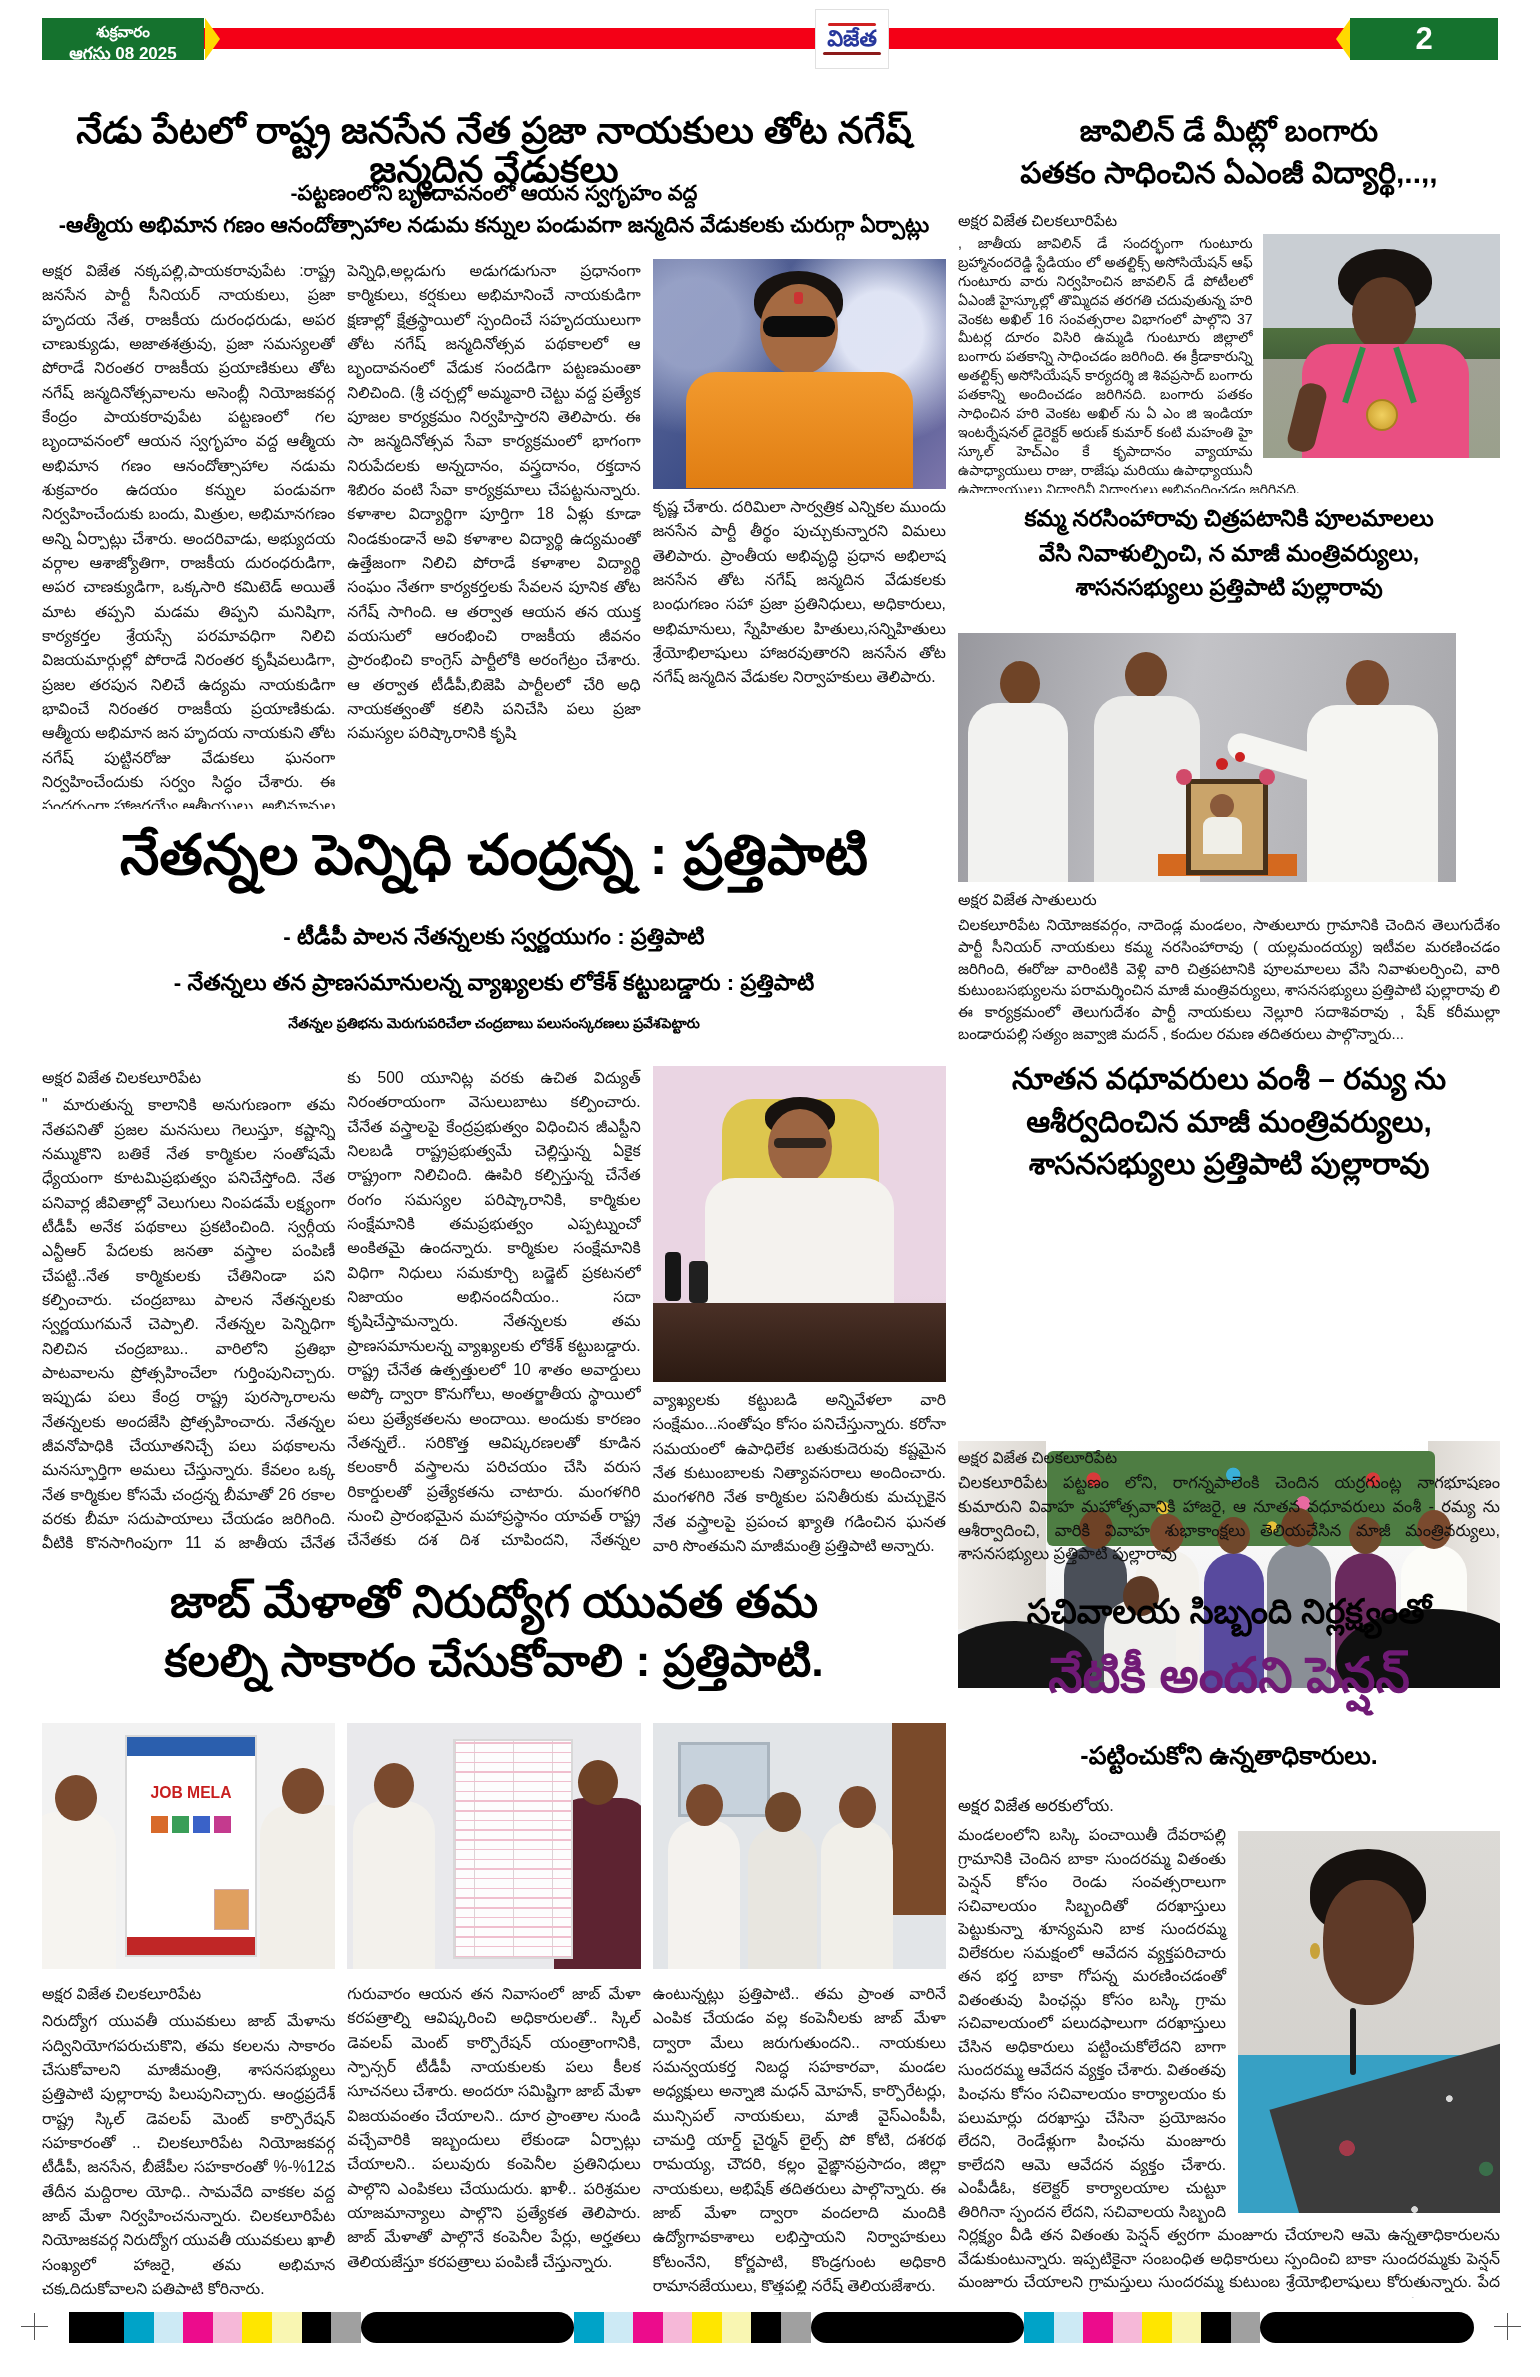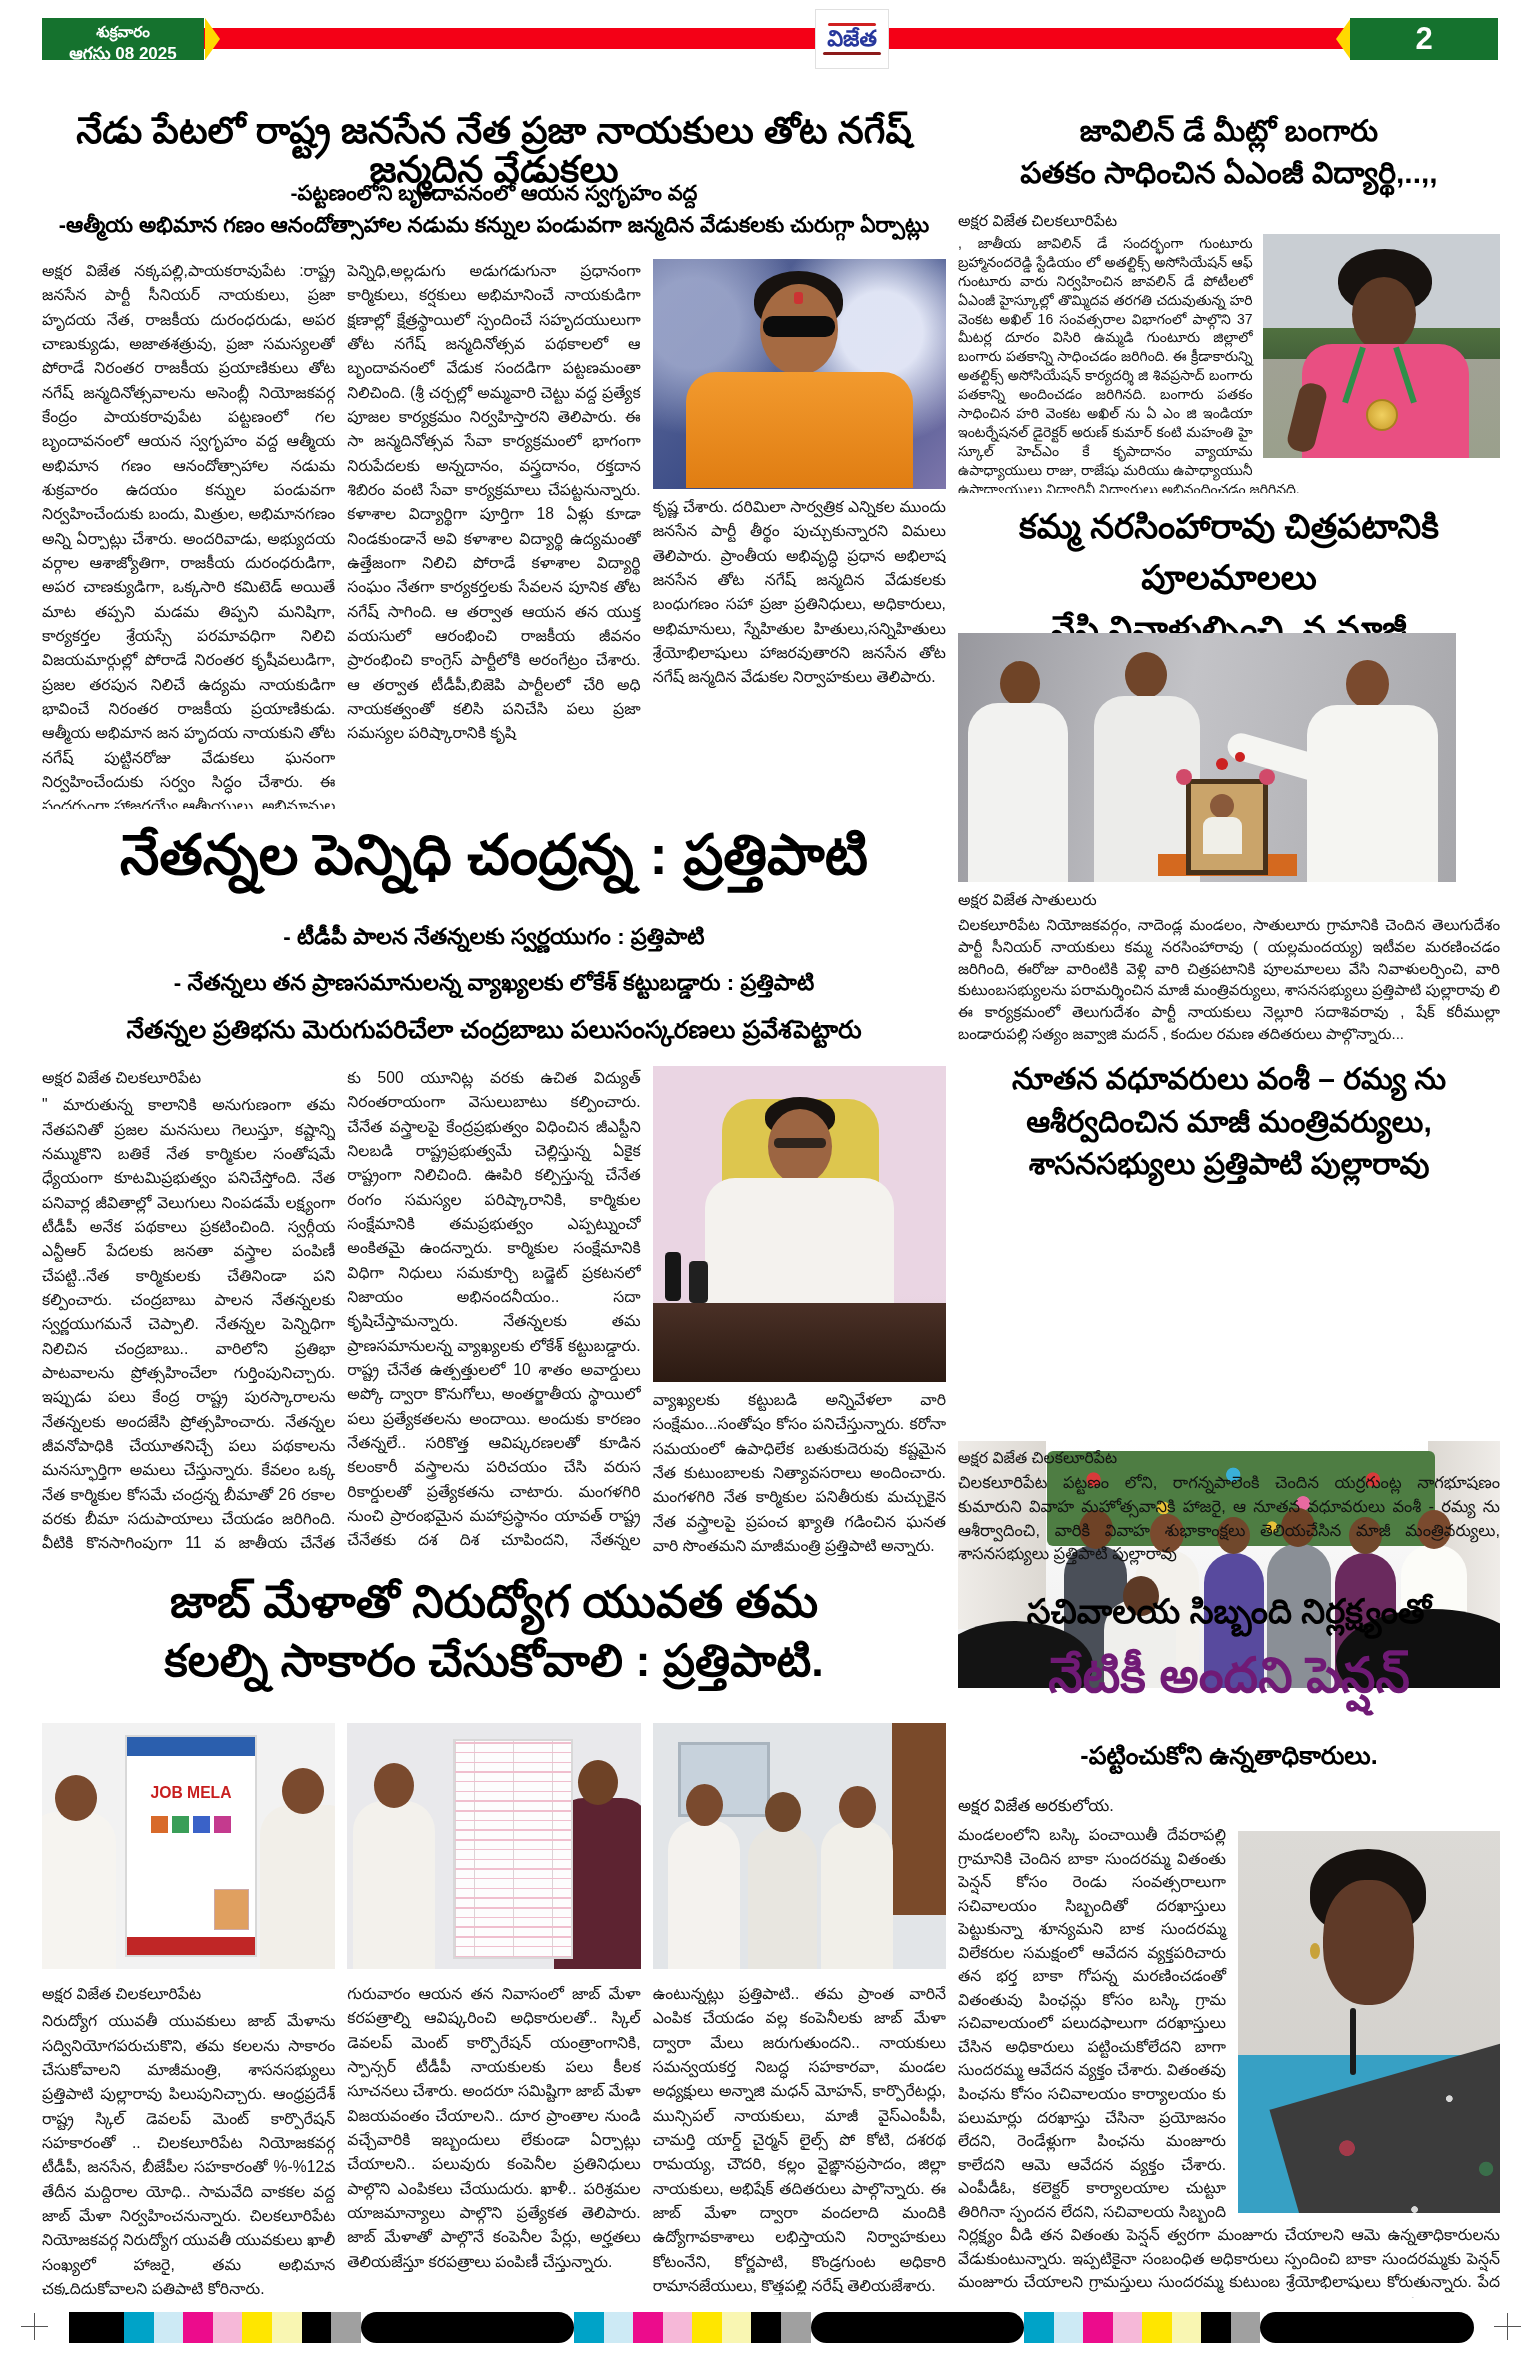--- a/index.html
+++ b/index.html
@@ -117,21 +117,21 @@
         <div class="abs" style="left:110px;top:57px;width:72px;height:21px;background:#0c0c0c;border-radius:9.7px;"></div>
         <div class="torso-c" style="left:33px;top:113px;width:227px;height:116px;background:linear-gradient(#f29a2e,#e07d12);"></div>
       </div>
       <span>కృష్ణ చేశారు. దరిమిలా సార్వత్రిక ఎన్నికల ముందు జనసేన పార్టీ తీర్థం పుచ్చుకున్నారని విమలు తెలిపారు. ప్రాంతీయ అభివృద్ధి ప్రధాన అభిలాష జనసేన తోట నగేష్ జన్మదిన వేడుకలకు బంధుగణం సహా ప్రజా ప్రతినిధులు, అధికారులు, అభిమానులు, స్నేహితుల హితులు,సన్నిహితులు శ్రేయోభిలాషులు హాజరవుతారని జనసేన తోట నగేష్ జన్మదిన వేడుకల నిర్వాహకులు తెలిపారు.</span>
     </div>
   </div>
 
   <div class="hd" style="top:924px;font-size:22.4px;">- టీడీపీ పాలన  నేతన్నలకు స్వర్ణయుగం : ప్రత్తిపాటి</div>
   <div class="hd" style="top:824px;font-size:56px;line-height:1.1;">నేతన్నల పెన్నిధి చంద్రన్న : ప్రత్తిపాటి</div>
   <div class="hd" style="top:970px;font-size:22.4px;">- నేతన్నలు తన ప్రాణసమానులన్న వ్యాఖ్యలకు లోకేశ్ కట్టుబడ్డారు : ప్రత్తిపాటి</div>
-  <div class="hd" style="top:1015px;font-size:25px;">నేతన్నల ప్రతిభను మెరుగుపరిచేలా చంద్రబాబు పలుసంస్కరణలు ప్రవేశపెట్టారు</div>
+  <div class="hd" style="top:1015px;font-size:14px;">నేతన్నల ప్రతిభను మెరుగుపరిచేలా చంద్రబాబు పలుసంస్కరణలు ప్రవేశపెట్టారు</div>
 
   <div class="cols" style="top:1066px;height:490px;">
     <div class="col">
       <div class="byline" style="margin-bottom:3px;">అక్షర విజేత చిలకలూరిపేట</div>
       <span>" మారుతున్న కాలానికి అనుగుణంగా తమ నేతపనితో ప్రజల మనసులు గెలుస్తూ, కష్టాన్ని నమ్ముకొని బతికే నేత కార్మికుల సంతోషమే ధ్యేయంగా కూటమిప్రభుత్వం పనిచేస్తోంది. నేత పనివార్ల జీవితాల్లో వెలుగులు నింపడమే లక్ష్యంగా టీడీపీ అనేక పథకాలు ప్రకటించింది. స్వర్గీయ ఎన్టీఆర్ పేదలకు జనతా వస్త్రాల పంపిణీ చేపట్టి..నేత కార్మికులకు చేతినిండా పని కల్పించారు. చంద్రబాబు పాలన నేతన్నలకు స్వర్ణయుగమనే చెప్పాలి. నేతన్నల పెన్నిధిగా నిలిచిన చంద్రబాబు.. వారిలోని ప్రతిభా పాటవాలను ప్రోత్సహించేలా గుర్తింపునిచ్చారు. ఇప్పుడు పలు కేంద్ర రాష్ట్ర పురస్కారాలను నేతన్నలకు అందజేసి ప్రోత్సహించారు. నేతన్నల జీవనోపాధికి చేయూతనిచ్చే పలు పథకాలను మనస్ఫూర్తిగా అమలు చేస్తున్నారు. కేవలం ఒక్క నేత కార్మికుల కోసమే చంద్రన్న బీమాతో 26 రకాల వరకు బీమా సదుపాయాలు చేయడం జరిగింది. వీటికి కొనసాగింపుగా 11 వ జాతీయ చేనేత దినోత్సవాన్ని పురస్కరించుకుని ఆగస్టు ఏడో తేదీన రూ.58 కోట్లతో త్రిఫ్ట్ ఫండ్ ఏర్పాటు చేయాలని చంద్రబాబు నిర్ణయించారు. మగ్గాల నిర్వహణకు 200 యూనిట్లు, పవర్ లూమ్స్</span>
     </div>
     <div class="col">కు 500 యూనిట్ల వరకు ఉచిత విద్యుత్ నిరంతరాయంగా వెసులుబాటు కల్పించారు. చేనేత వస్త్రాలపై కేంద్రప్రభుత్వం విధించిన జీఎస్టీని నిలబడి రాష్ట్రప్రభుత్వమే చెల్లిస్తున్న ఏకైక రాష్ట్రంగా నిలిచింది. ఊపిరి కల్పిస్తున్న చేనేత రంగం సమస్యల పరిష్కారానికి, కార్మికుల సంక్షేమానికి తమప్రభుత్వం ఎప్పట్నుంచో అంకితమై ఉందన్నారు. కార్మికుల సంక్షేమానికి విధిగా నిధులు సమకూర్చి బడ్జెట్ ప్రకటనలో నిజాయం అభినందనీయం.. సదా కృషిచేస్తామన్నారు. నేతన్నలకు తమ ప్రాణసమానులన్న వ్యాఖ్యలకు లోకేశ్ కట్టుబడ్డారు. రాష్ట్ర చేనేత ఉత్పత్తులలో 10 శాతం అవార్డులు అప్కో ద్వారా కొనుగోలు, అంతర్జాతీయ స్థాయిలో పలు ప్రత్యేకతలను అందాయి. అందుకు కారణం నేతన్నలే.. సరికొత్త ఆవిష్కరణలతో కూడిన కలంకారీ వస్త్రాలను పరిచయం చేసి వరుస రికార్డులతో ప్రత్యేకతను చాటారు. మంగళగిరి నుంచి ప్రారంభమైన మహాప్రస్థానం యావత్ రాష్ట్ర చేనేతకు దశ దిశ చూపిందని, నేతన్నల అభ్యున్నతికి అహర్నిశలు కృషిచేస్తున్నామని నేతన్నలు తనకు ప్రాణసమానులన్న</div>
     <div class="col">
       <div class="ph dp" style="width:100%;height:316px;margin-bottom:6px;">
         <div class="abs" style="left:69px;top:33px;width:157px;height:194px;background:#ddc64e;border-radius:31px;"></div>
@@ -210,21 +210,21 @@
       <div class="head-c" style="left:89px;top:43px;width:64px;height:75px;background:#5d3a26;"></div>
       <div class="torso-c" style="left:39px;top:110px;width:167px;height:119px;background:#e94f82;"></div>
       <div class="abs" style="left:88px;top:112px;width:6px;height:58px;background:#2e8f4a;transform:rotate(18deg);"></div>
       <div class="abs" style="left:139px;top:112px;width:6px;height:58px;background:#2e8f4a;transform:rotate(-18deg);"></div>
       <div class="abs" style="left:103px;top:165px;width:28px;height:28px;border-radius:50%;background:radial-gradient(#f0d060,#c89a28);border:2.2px solid #a8801f;"></div>
       <div class="abs" style="left:30px;top:149px;width:28px;height:69px;background:#5d3a26;border-radius:12px;transform:rotate(14deg);"></div>
     </div>
     <span>, జాతీయ జావిలిన్ డే సందర్భంగా గుంటూరు బ్రహ్మానందరెడ్డి స్టేడియం లో అతల్టిక్స్ అసోసియేషన్ ఆఫ్ గుంటూరు వారు నిర్వహించిన జావలిన్ డే పోటీలలో ఏఎంజీ హైస్కూల్లో తొమ్మిదవ తరగతి చదువుతున్న హరి వెంకట అఖిల్ 16 సంవత్సరాల విభాగంలో పాల్గొని 37 మీటర్ల దూరం విసిరి ఉమ్మడి గుంటూరు జిల్లాలో బంగారు పతకాన్ని సాధించడం జరిగింది. ఈ క్రీడాకారున్ని అతల్టిక్స్ అసోసియేషన్ కార్యదర్శి జి శివప్రసాద్ బంగారు పతకాన్ని అందించడం జరిగినది. బంగారు పతకం సాధించిన హరి వెంకట అఖిల్ ను ఏ ఎం జి ఇండియా ఇంటర్నేషనల్ డైరెక్టర్  అరుణ్ కుమార్ కంటి మహంతి  హై స్కూల్ హెచ్ఎం కే కృపాదానం వ్యాయామ ఉపాధ్యాయులు రాజు, రాజేషు మరియు ఉపాధ్యాయునీ ఉపాధ్యాయులు విద్యార్థినీ విద్యార్థులు అభినందించడం జరిగినది.</span>
   </div>
 
-  <div class="rc rc-center" style="top:501px;font-size:34px;line-height:1.5;">
+  <div class="rc rc-center" style="top:501px;font-size:23px;line-height:1.5;">
     <span>కమ్మ నరసింహారావు చిత్రపటానికి పూలమాలలు</span><br>
     <span>వేసి నివాళుల్పించి, న  మాజీ మంత్రివర్యులు,</span><br>
     <span>శాసనసభ్యులు ప్రత్తిపాటి పుల్లారావు</span>
   </div>
   <div class="rc ph tp" style="top:633px;width:498px;height:249px;">
     <div class="head-c" style="left:42px;top:28px;width:40px;height:45px;background:#6f4427;"></div>
     <div class="torso-c" style="left:10.4px;top:70px;width:100px;height:179px;background:#f2f2f0;"></div>
     <div class="head-c" style="left:167px;top:19.4px;width:42px;height:46px;background:#70452a;"></div>
     <div class="torso-c" style="left:136px;top:63px;width:106px;height:186px;background:#ececea;"></div>
     <div class="head-c" style="left:388px;top:27px;width:43px;height:48px;background:#7a4a2e;"></div>

